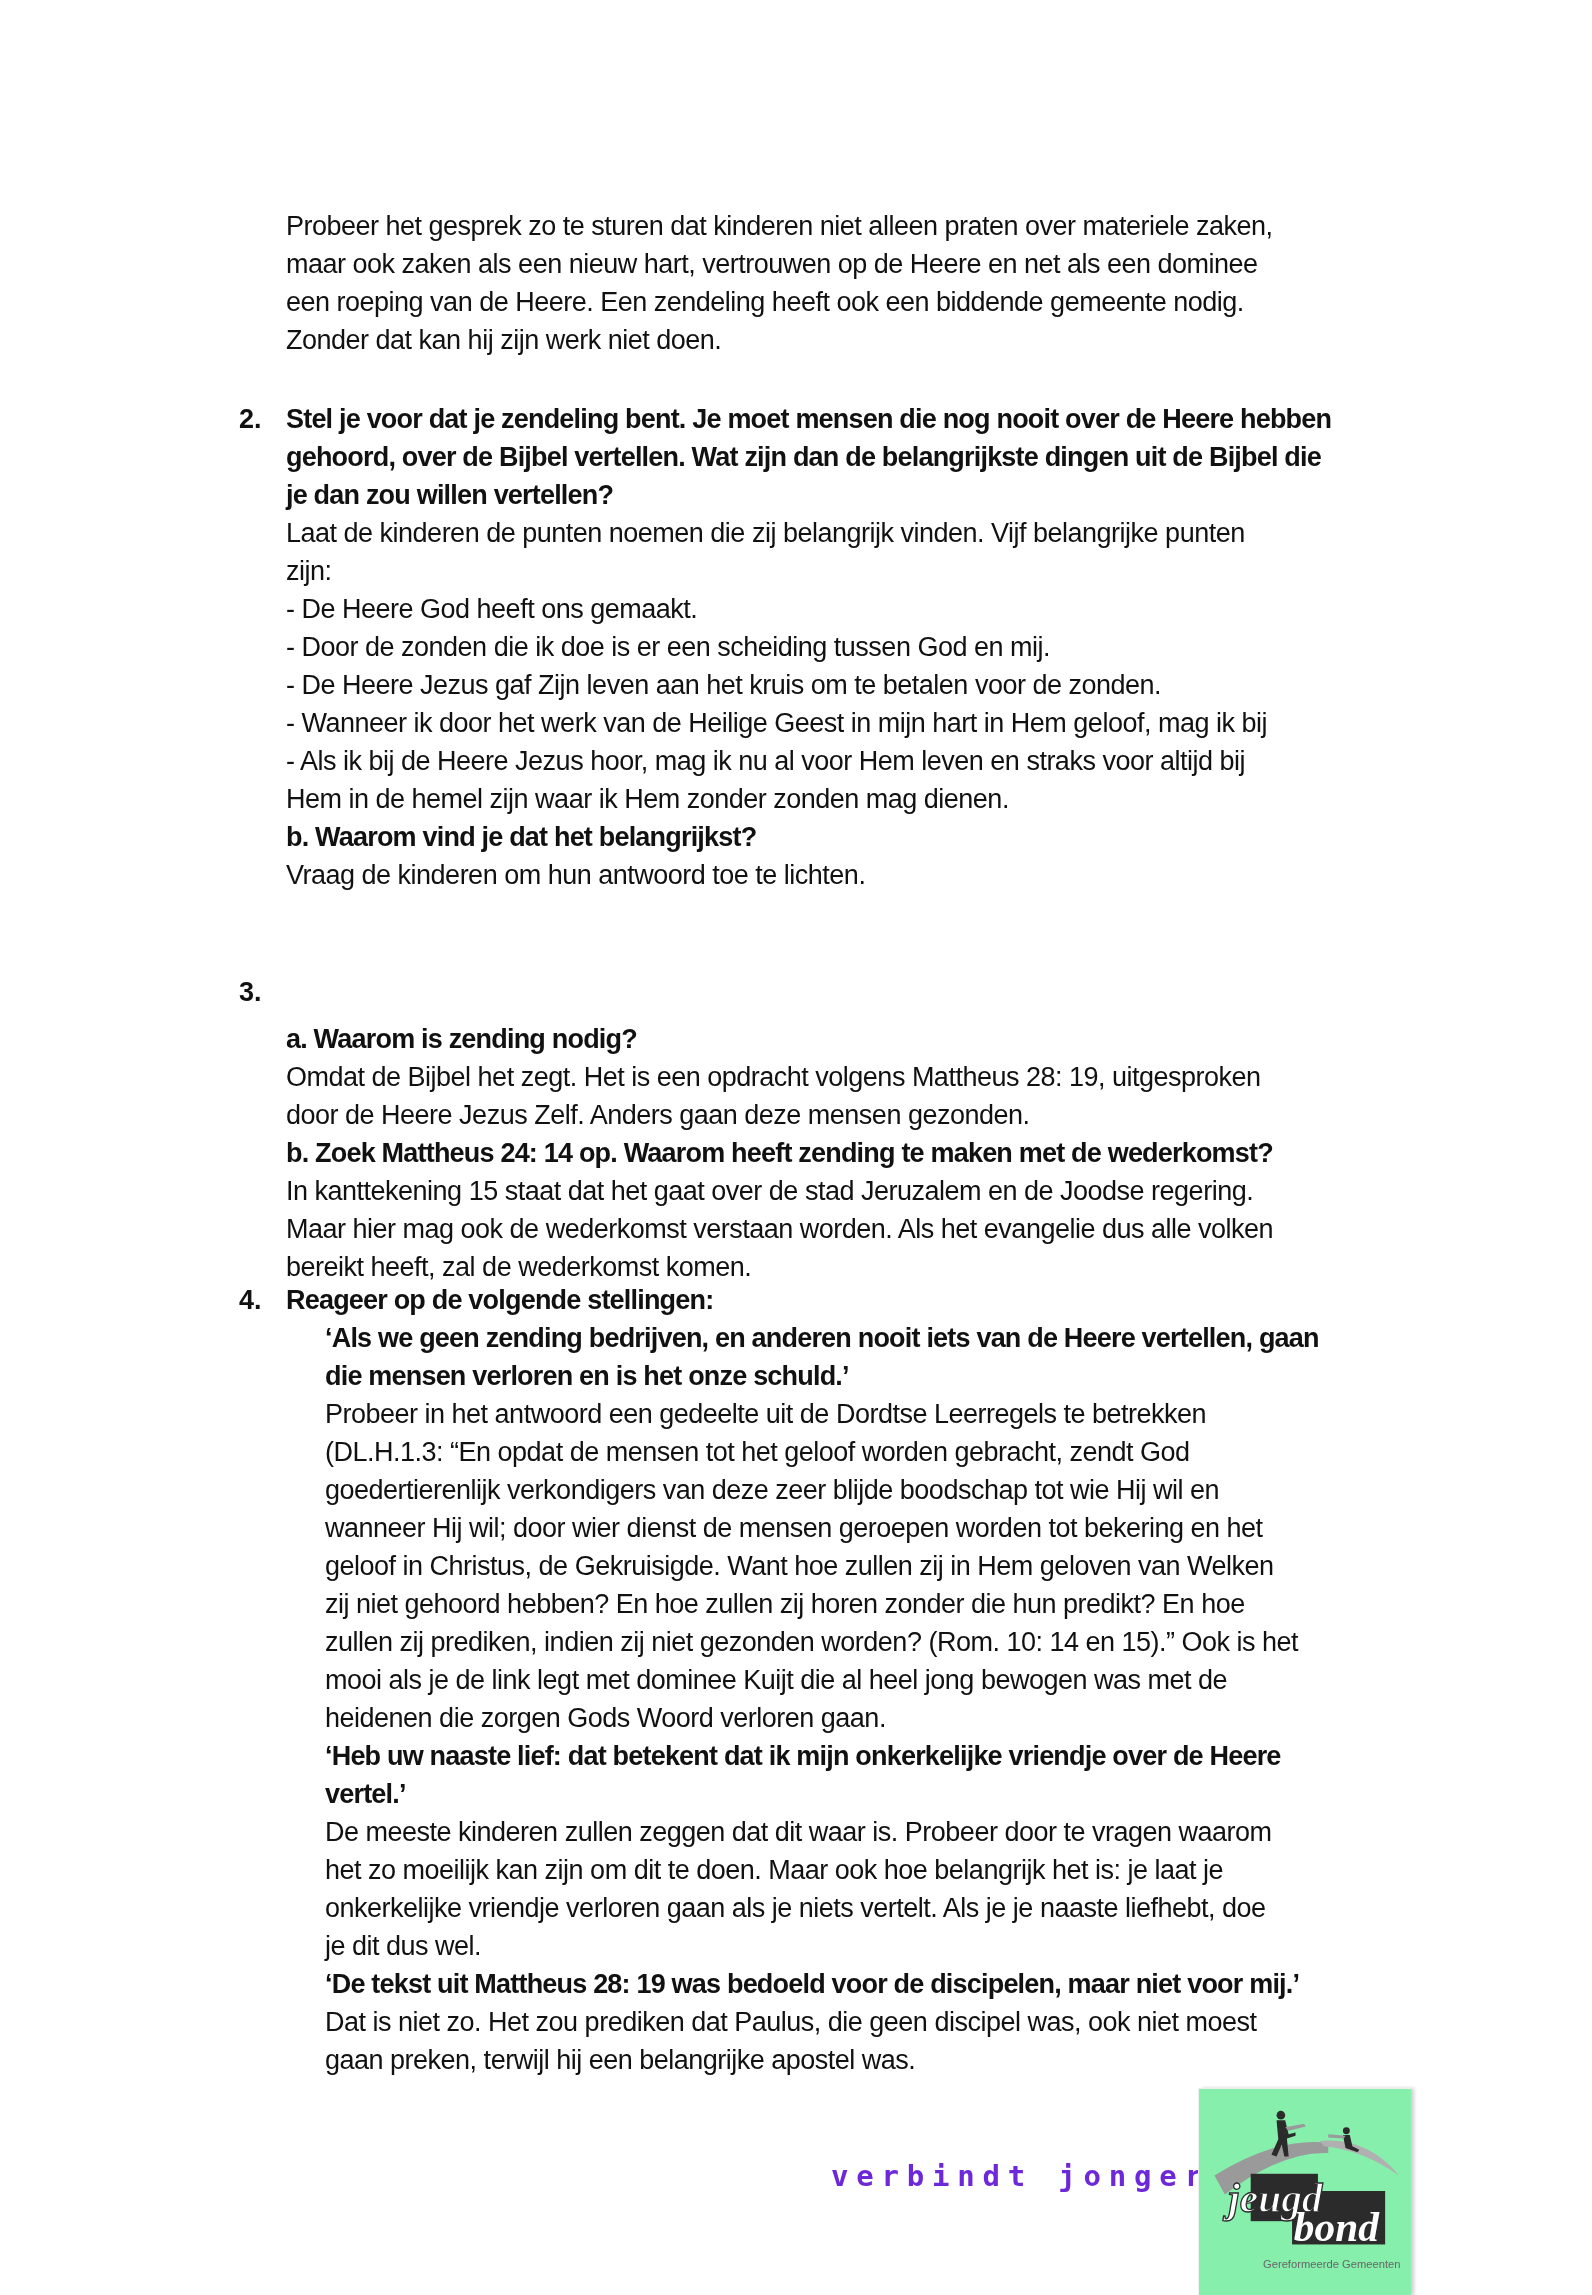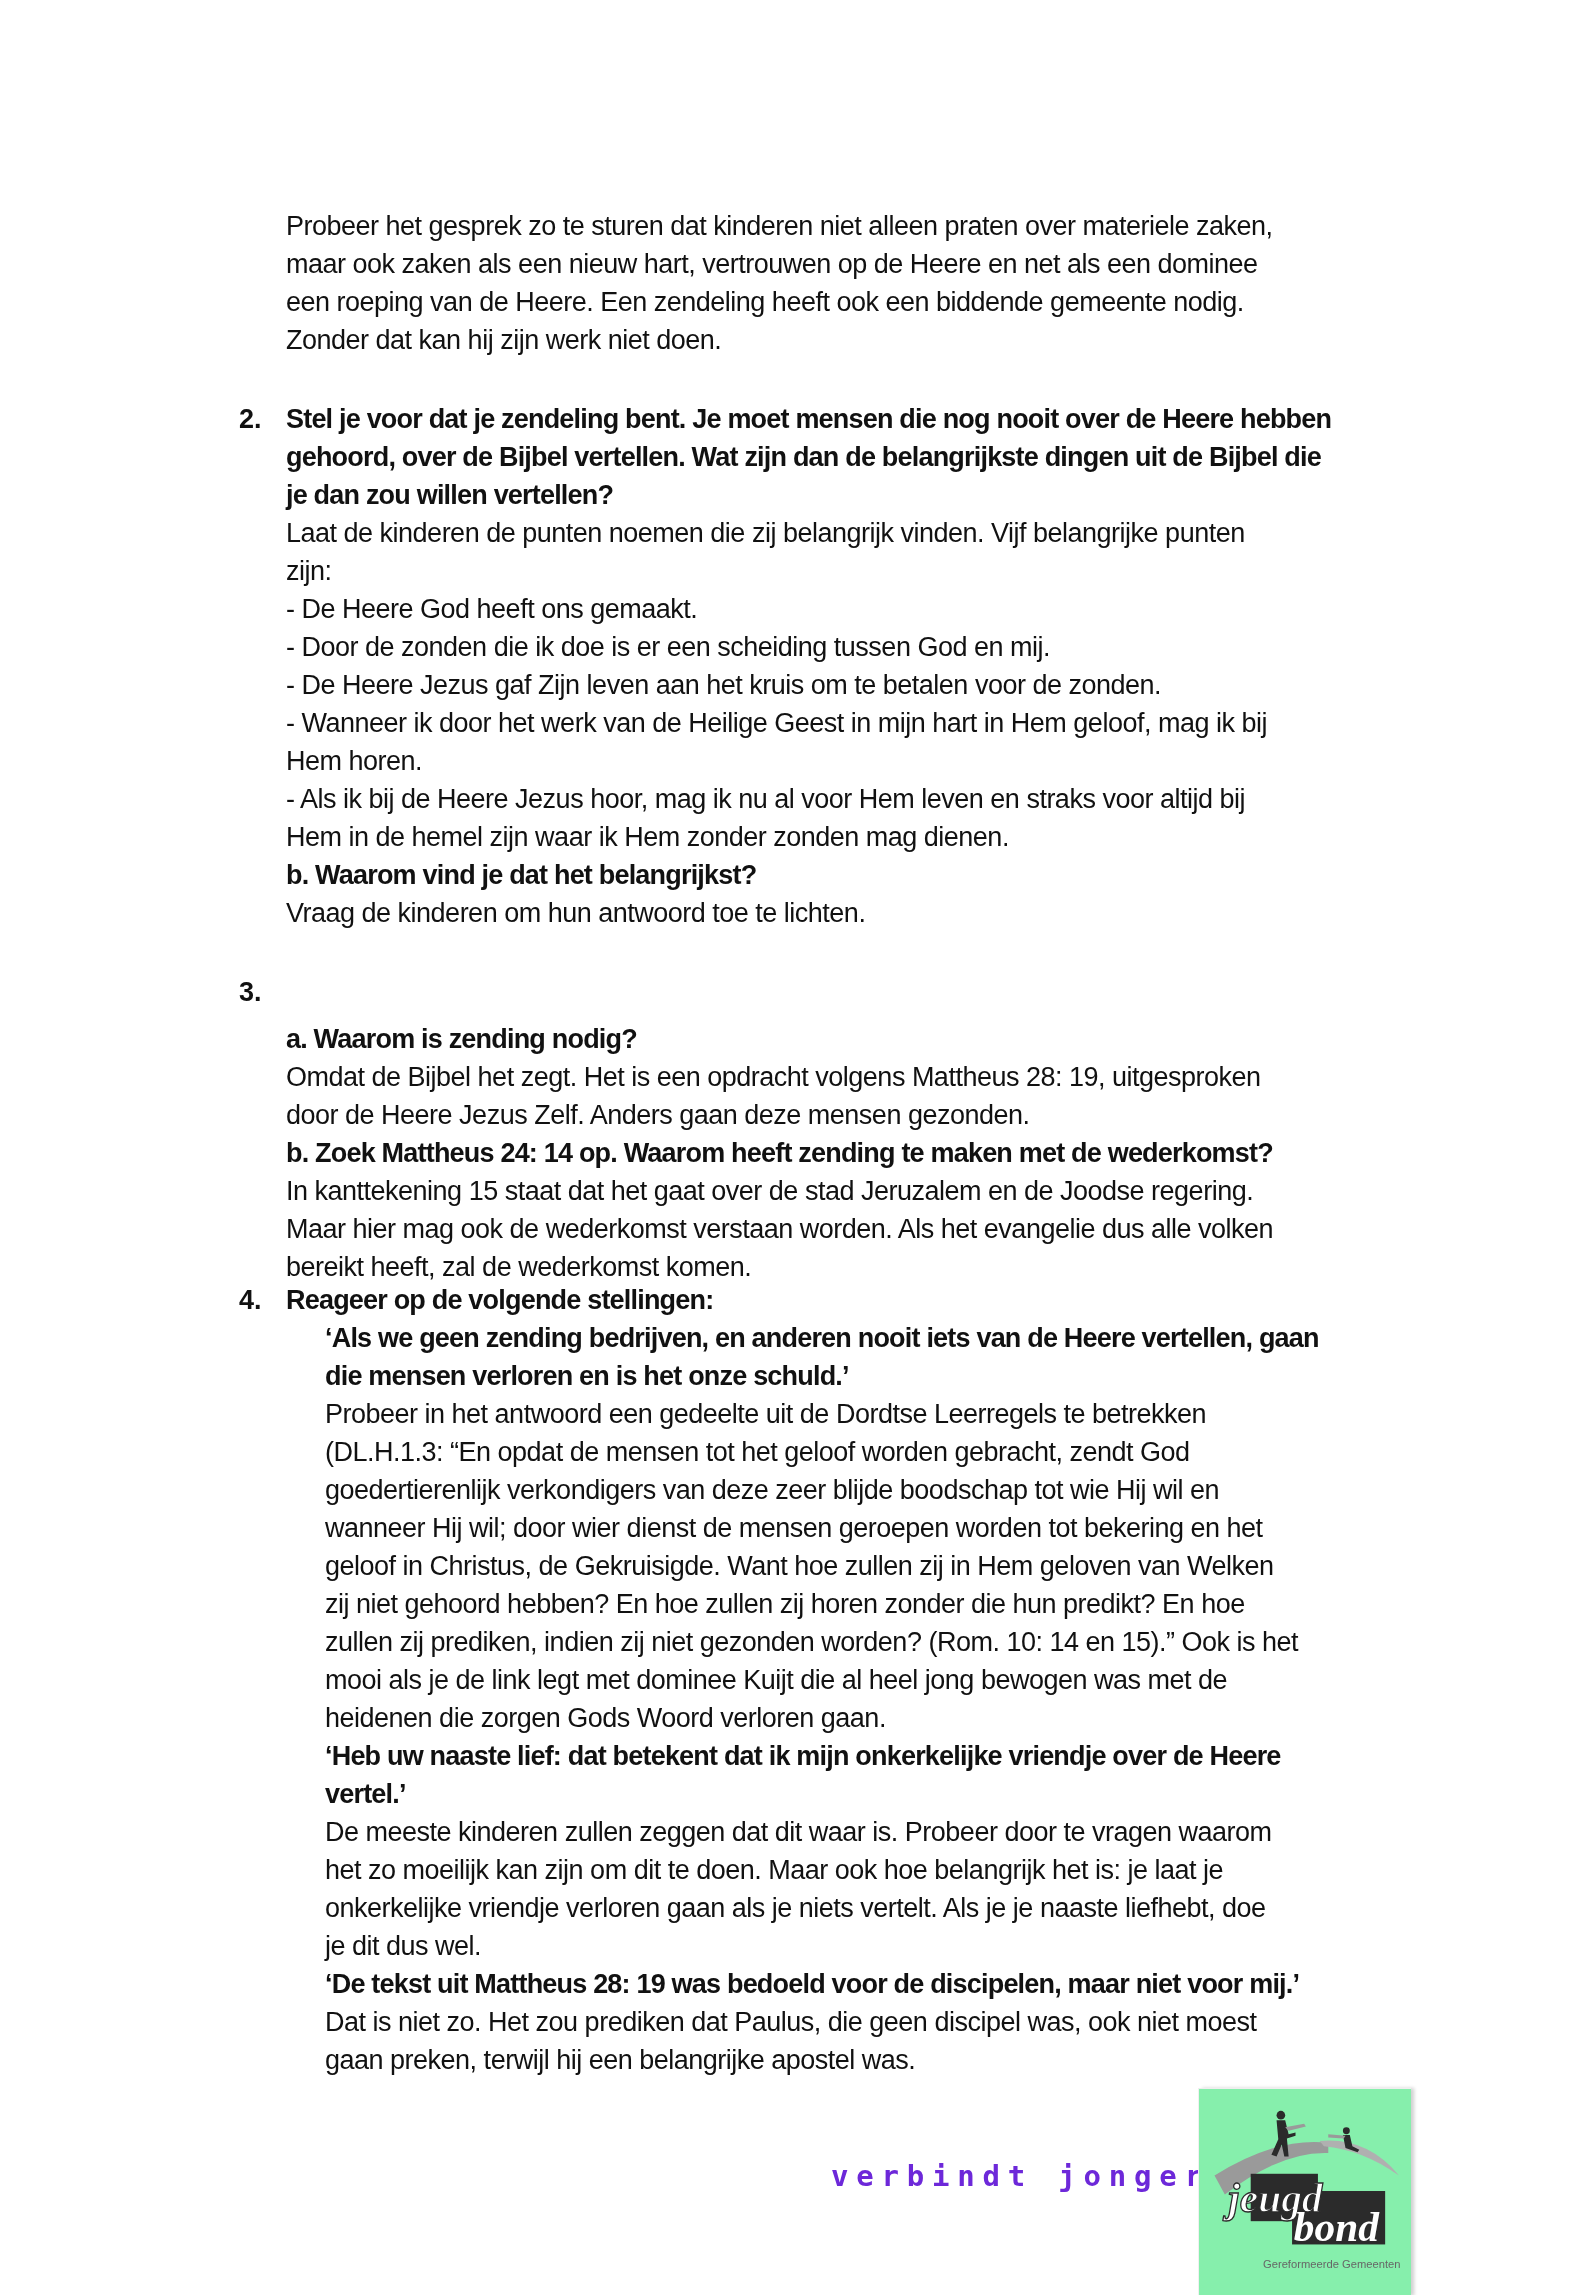--- a/index.html
+++ b/index.html
@@ -47,21 +47,20 @@
   <div class="block" style="top:400px;">
     <span class="line b">Stel je voor dat je zendeling bent. Je moet mensen die nog nooit over de Heere hebben</span>
     <span class="line b">gehoord, over de Bijbel vertellen. Wat zijn dan de belangrijkste dingen uit de Bijbel die</span>
     <span class="line b">je dan zou willen vertellen?</span>
     <span class="line">Laat de kinderen de punten noemen die zij belangrijk vinden. Vijf belangrijke punten</span>
     <span class="line">zijn:</span>
     <span class="line">- De Heere God heeft ons gemaakt.</span>
     <span class="line">- Door de zonden die ik doe is er een scheiding tussen God en mij.</span>
     <span class="line">- De Heere Jezus gaf Zijn leven aan het kruis om te betalen voor de zonden.</span>
     <span class="line">- Wanneer ik door het werk van de Heilige Geest in mijn hart in Hem geloof, mag ik bij</span>
-    <span class="line">Hem horen.</span>
     <span class="line">- Als ik bij de Heere Jezus hoor, mag ik nu al voor Hem leven en straks voor altijd bij</span>
     <span class="line">Hem in de hemel zijn waar ik Hem zonder zonden mag dienen.</span>
     <span class="line b">b. Waarom vind je dat het belangrijkst?</span>
     <span class="line">Vraag de kinderen om hun antwoord toe te lichten.</span>
   </div>
 
   <div class="num" style="top:973px;">3.</div>
   <div class="block" style="top:1020px;">
     <span class="line b">a. Waarom is zending nodig?</span>
     <span class="line">Omdat de Bijbel het zegt. Het is een opdracht volgens Mattheus 28: 19, uitgesproken</span>

